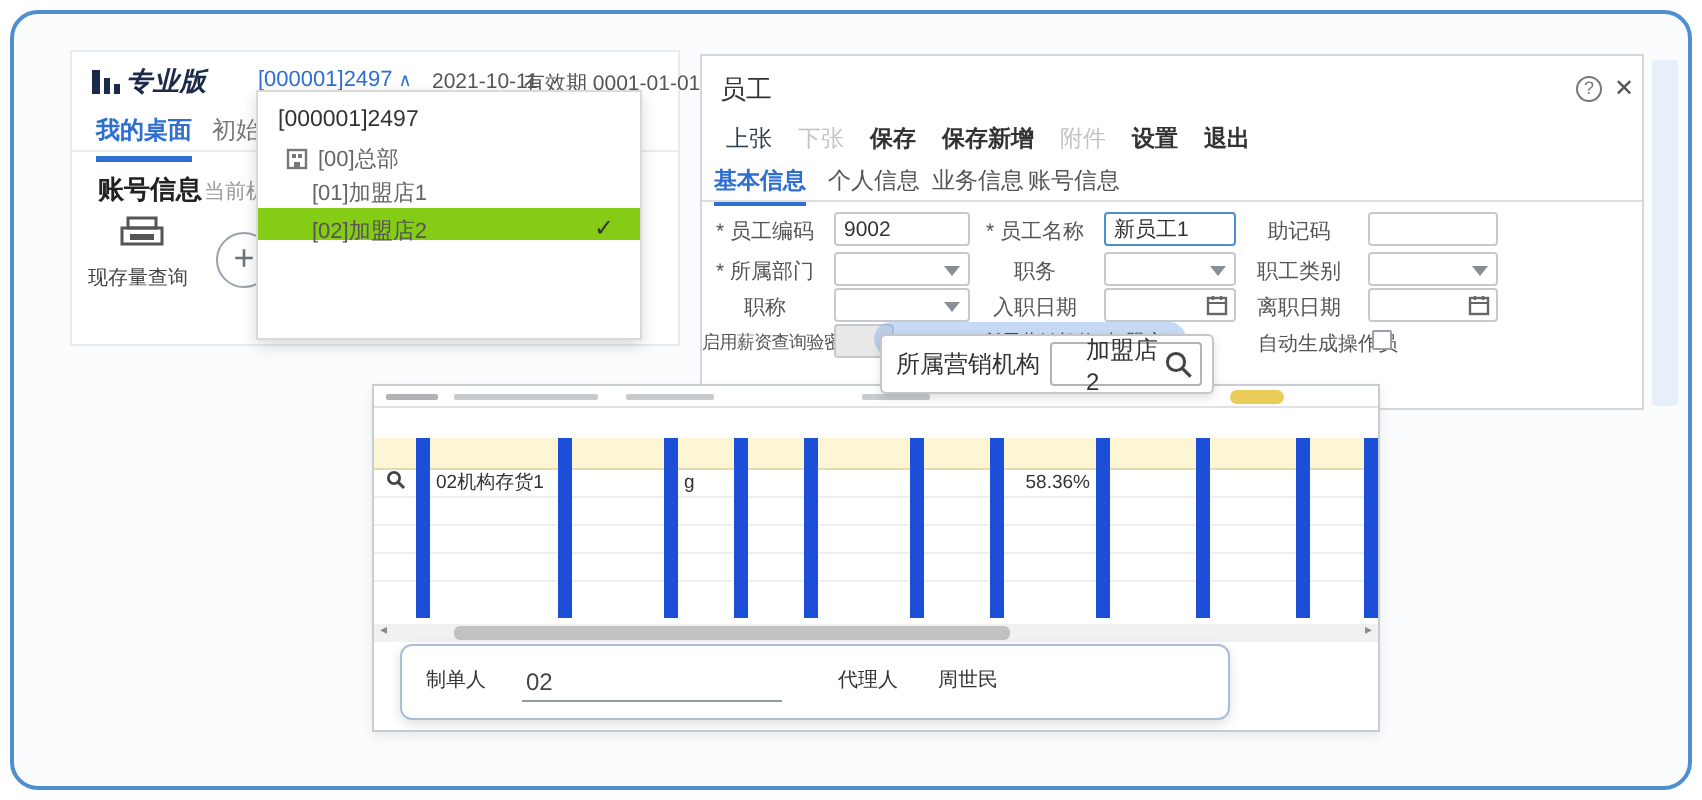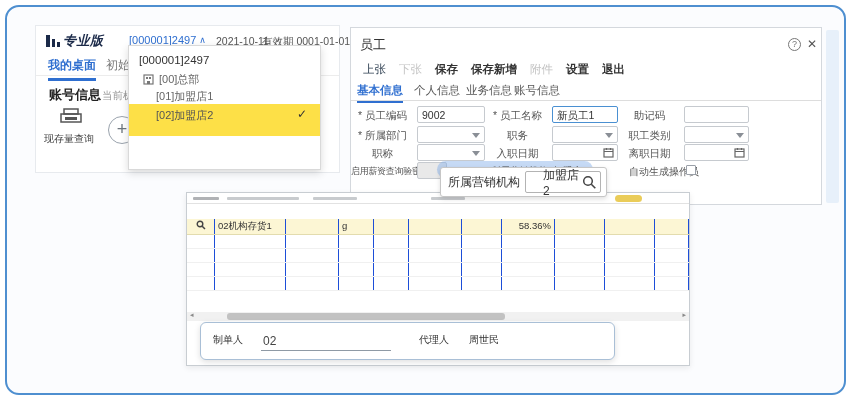--- a/index.html
+++ b/index.html
@@ -25,21 +25,21 @@
 .sec-title{left:13px;top:60px;font-size:13px;font-weight:bold;color:#222}
 .sec-sub{left:66px;top:63px;font-size:10.5px;color:#999}
 .printer-icon{left:23px;top:82px}
 .shortcut-label{left:8px;top:106px;font-size:10px;color:#444}
 .plus-circle{left:72px;top:90px;width:28px;height:28px;border:1.5px solid #9aa3ad;border-radius:50%;color:#6c757d;font-size:18px;line-height:25px;text-align:center;background:#fff}
 
 .dropdown{left:128px;top:45px;width:193px;height:125px;background:#fff;border:1px solid #d9d9d9;box-shadow:0 3px 8px rgba(0,0,0,.15);z-index:30}
 .dd-header{position:absolute;left:10px;top:8px;font-size:11.5px;color:#333}
 .dd-item1{position:absolute;left:14px;top:26px;font-size:11px;color:#666;display:flex;align-items:center;gap:5px}
 .dd-item2{position:absolute;left:27px;top:43px;font-size:11px;color:#666}
-.dd-item3{position:absolute;left:0;top:58px;width:100%;height:32px;background:#fde047}
+.dd-item3{position:absolute;left:0;top:58px;width:100%;height:16px;background:#84cc16}
 .dd-item3 .lbl{position:absolute;left:27px;top:4px;font-size:11px;color:#555}
 .dd-check{position:absolute;right:13px;top:3px;font-size:12px;font-weight:bold;color:#333}
 
 .emp-win{left:350px;top:27px;width:472px;height:178px;border:1px solid #d4d8dd;z-index:10}
 .emp-title{position:absolute;left:9px;top:8px;font-size:13px;color:#333;font-weight:500}
 .help-icon{position:absolute;left:437px;top:10px;width:13px;height:13px;border:1px solid #777;border-radius:50%;font-size:9px;color:#777;text-align:center;line-height:11px}
 .close-icon{position:absolute;left:456px;top:9px;font-size:12px;color:#555}
 .emp-toolbar{position:absolute;left:12px;top:34px;display:flex;gap:13px;font-size:11.5px}
 .tb-on{color:#2d3e50}.tb-bold{font-weight:bold;color:#333}.tb-off{color:#c3c3c3}
 .emp-tabs{position:absolute;left:0;top:54px;width:100%;height:19px;border-bottom:1px solid #ddd}
@@ -60,21 +60,21 @@
 .callout1 .box{flex:1;height:22px;border:1px solid #b3b3b3;border-radius:2px;display:flex;align-items:center;padding:0 3px 0 17px;font-size:12px;color:#333}
 .callout1 .box .val{flex:1}
 
 .grid-win{left:186px;top:192px;width:504px;height:174px;border:1px solid #c8cdd2;box-shadow:0 2px 6px rgba(0,0,0,.08);z-index:20}
 .gtop{position:absolute;left:0;top:0;width:100%;height:11px;border-bottom:1px solid #e2e2e2}
 .frag{position:absolute;background:#9aa0a6;opacity:.55;height:3px;top:4px;border-radius:1px}
 .ypill{position:absolute;left:428px;top:2px;width:27px;height:7px;background:#e6c33c;border-radius:4px;opacity:.85}
 .gheader{position:absolute;left:0;top:11px;width:100%;height:15px;display:flex;background:#f4f4f4;border-bottom:1px solid #d8d8d8}
 .gheader .th{font-size:9.5px;color:#555;border-right:1px solid #dfdfdf;text-align:center;line-height:14px;overflow:hidden;white-space:nowrap}
 .grow{position:absolute;left:0;width:100%;display:flex}
-.grow .td{border-right:1px solid #1d4ed8;font-size:9.5px;color:#333;line-height:14px;padding:0 3px;overflow:hidden;white-space:nowrap}
+.grow .td{border-right:7px solid #1d4ed8;font-size:9.5px;color:#333;line-height:14px;padding:16px 3px;overflow:hidden;white-space:nowrap}
 .row-data{top:26px;height:16px;background:#fcf6d4;border-bottom:1px solid #e3dcae}
 .row-empty{height:14px;border-bottom:1px solid #f0f0f0}
 .c0{width:28px}.c1{width:71px}.c2{width:53px}.c3{width:35px}.c4{width:35px}.c5{width:53px}.c6{width:40px}.c7{width:53px}.c8{width:50px}.c9{width:50px}.cfill{flex:1}
 .gtotal{position:absolute;left:0;top:98px;width:100%;height:17px;border-top:1px solid #d5d5d5;border-bottom:1px solid #e5e5e5;background:#fbfbfb}
 .gtotal .lbl{position:absolute;left:8px;top:2px;font-size:10px;color:#333}
 .hscroll{position:absolute;left:0;top:119px;width:100%;height:9px;background:#f1f1f1}
 .hthumb{position:absolute;left:40px;top:1px;width:278px;height:7px;background:#c2c2c2;border-radius:3px}
 .harrow{position:absolute;top:-1px;font-size:7px;color:#8a8a8a}
 .gfooter{position:absolute;left:0;top:148px;width:100%;height:20px}
 .fswipe{position:absolute;top:2px;height:15px;background:rgba(110,160,220,.40);border-radius:8px}

